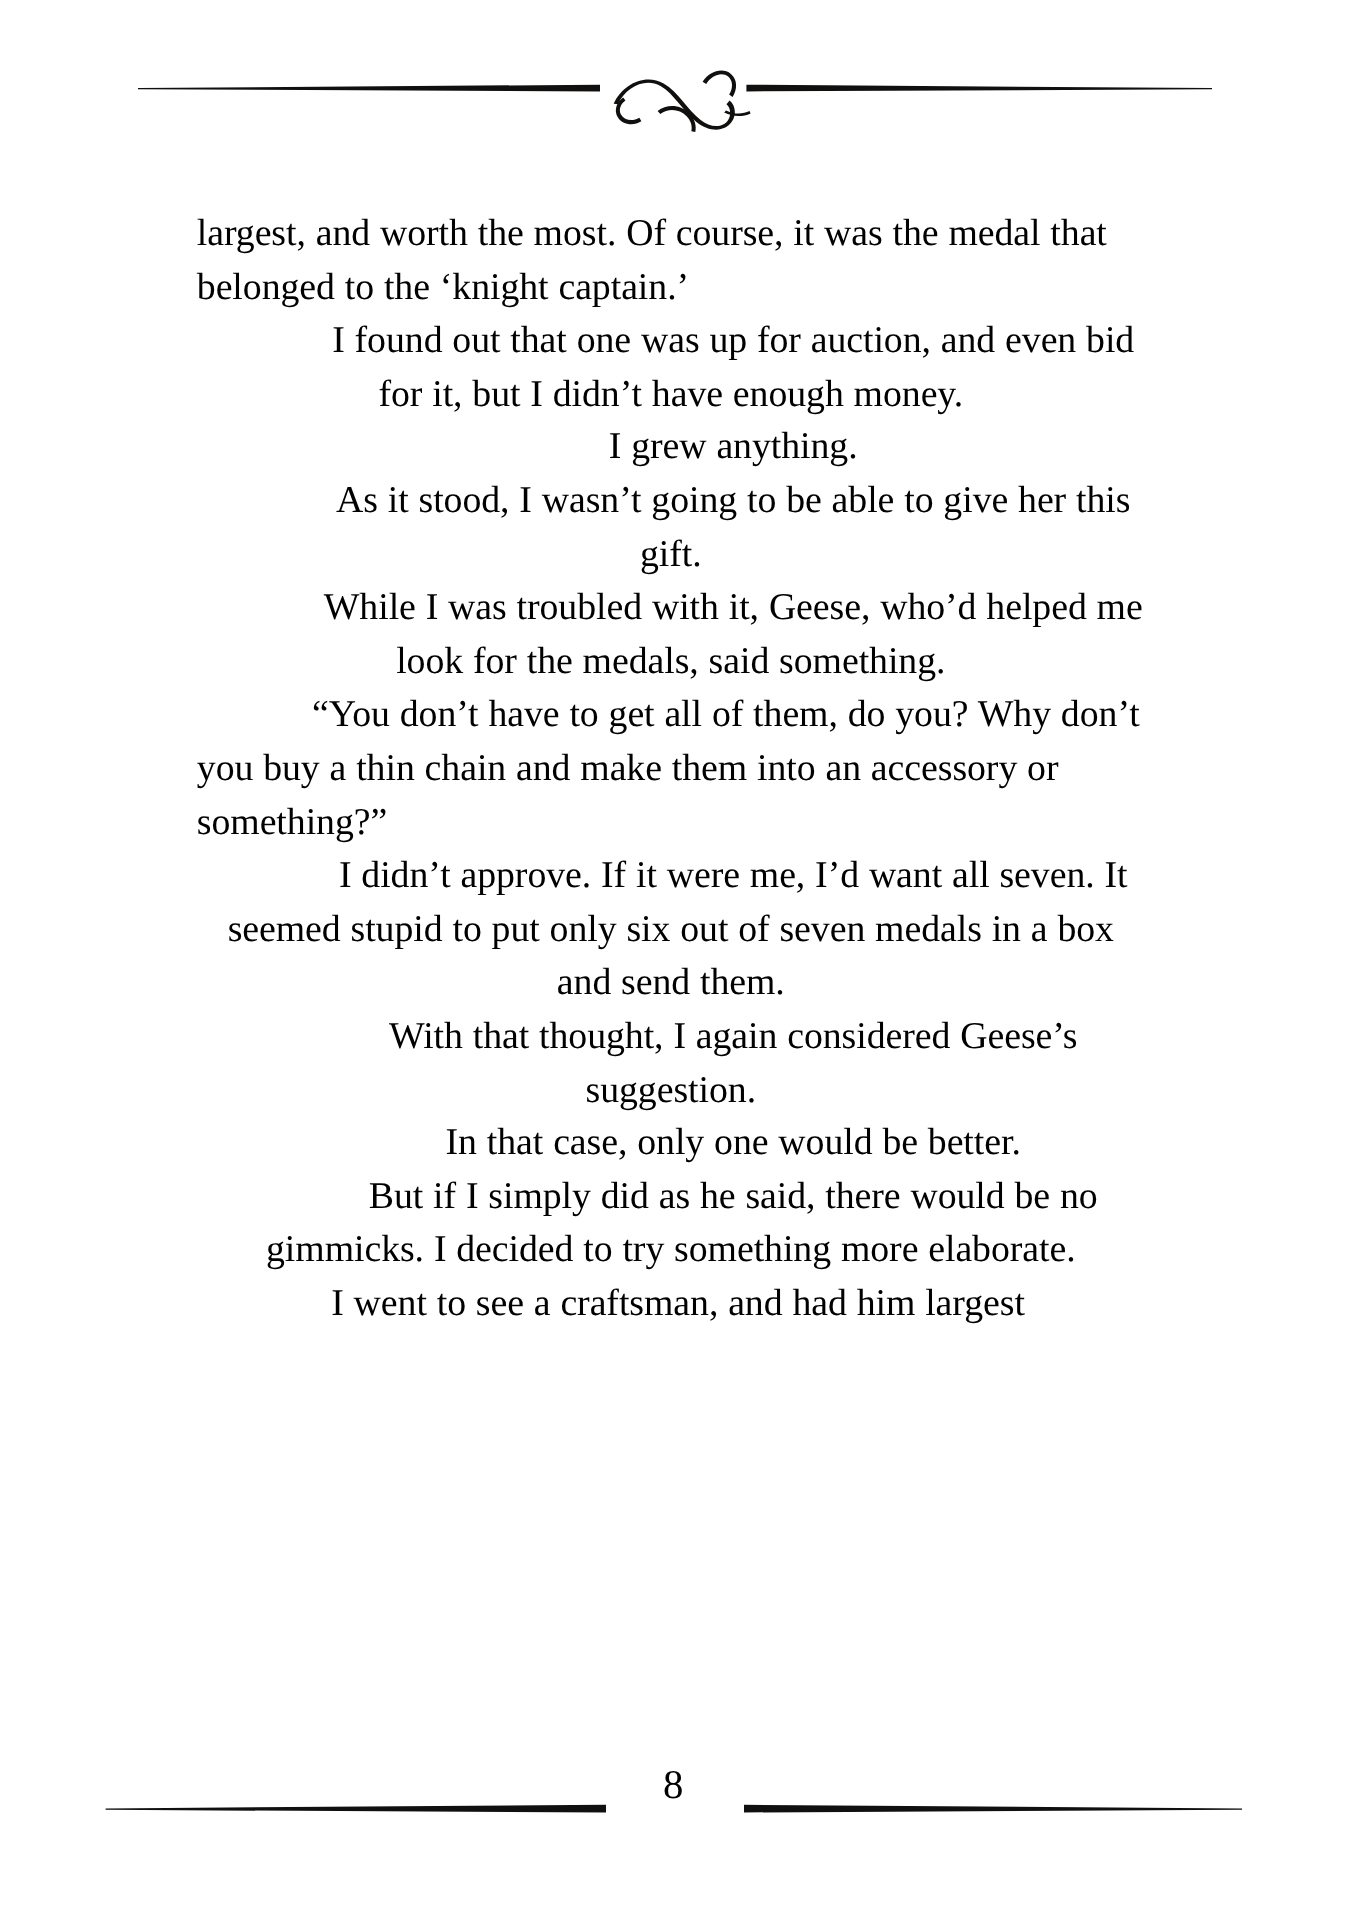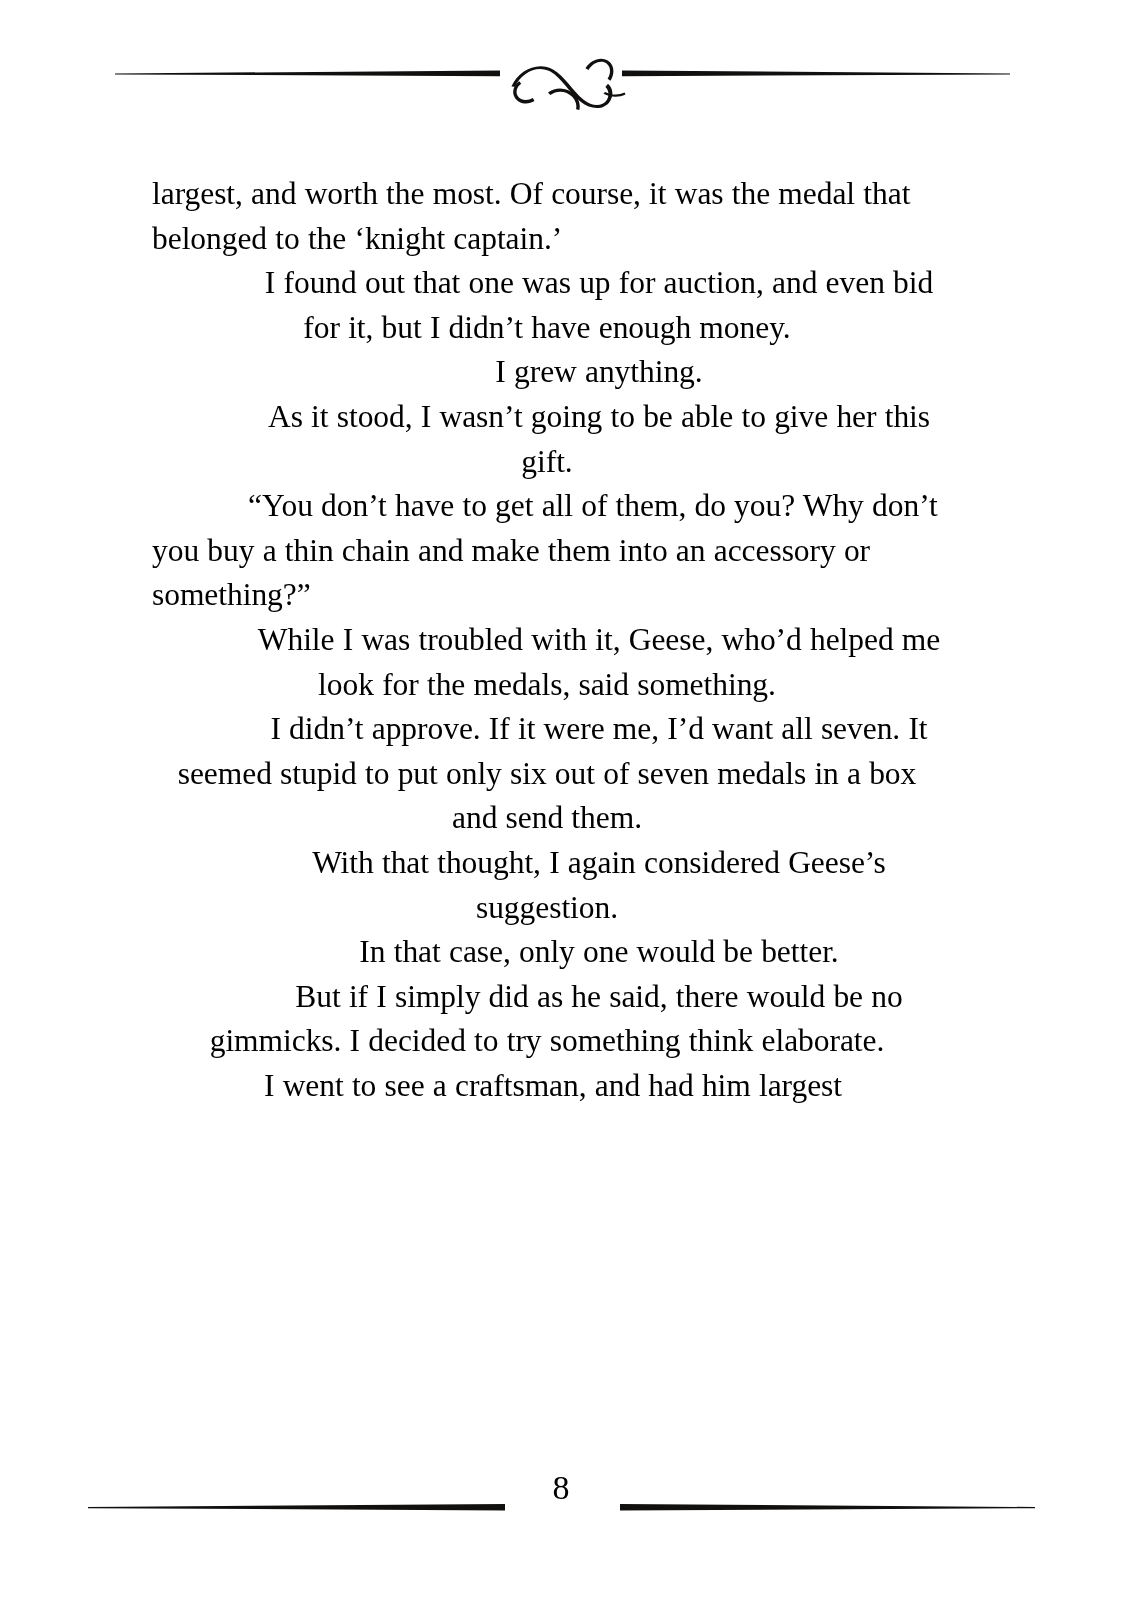--- a/index.html
+++ b/index.html
@@ -27,21 +27,21 @@
   }
   .header-ornament svg {
     display: block;
     width: 1122px;
     height: 72px;
   }
 
   
   .text-column {
     position: absolute;
-    left: 152px;
+    left: 164px;
     top: 172px;
     width: 790px;
   }
   .para {
     margin: 0;
     font-size: 31.5px;
     line-height: 44.6px;
     text-align: left;
     letter-spacing: -0.05px;
     word-spacing: 0.4px;
@@ -133,26 +133,26 @@
                  l0.9,1.9 c-6.8,3.2 -14.9,2.9 -22.0,-0.7 z"></path>
       </g>
     </svg>
   </div>
 
   <div class="text-column">
     <p class="para">largest, and worth the most. Of course, it was the medal that belonged to the ‘knight captain.’</p>
     <p class="para indent">I found out that one was up for auction, and even bid for it, but I didn’t have enough money.</p>
     <p class="para indent">I grew anything.</p>
     <p class="para indent">As it stood, I wasn’t going to be able to give her this gift.</p>
+    <p class="para indent">While I was troubled with it, Geese, who’d helped me look for the medals, said something.</p>
     <p class="para indent-quote">“You don’t have to get all of them, do you? Why don’t you buy a thin chain and make them into an accessory or something?”</p>
-    <p class="para indent">While I was troubled with it, Geese, who’d helped me look for the medals, said something.</p>
     <p class="para indent">I didn’t approve. If it were me, I’d want all seven. It seemed stupid to put only six out of seven medals in a box and send them.</p>
     <p class="para indent">With that thought, I again considered Geese’s suggestion.</p>
     <p class="para indent">In that case, only one would be better.</p>
-    <p class="para indent">But if I simply did as he said, there would be no gimmicks. I decided to try something think elaborate.</p>
+    <p class="para indent">But if I simply did as he said, there would be no gimmicks. I decided to try something more elaborate.</p>
     <p class="para indent-wide wide">I went to see a craftsman, and had him largest</p>
   </div>
 
   <div class="footer">
     <svg viewBox="0 0 1122 80" xmlns="http://www.w3.org/2000/svg" aria-hidden="true">
 
       <polygon points="88,39.0 505,36.0 505,42.4 88,40.2" fill="#11100f"></polygon>
 
       <polygon points="620,36.0 1035,39.0 1035,40.2 620,42.4" fill="#11100f"></polygon>
     </svg>

